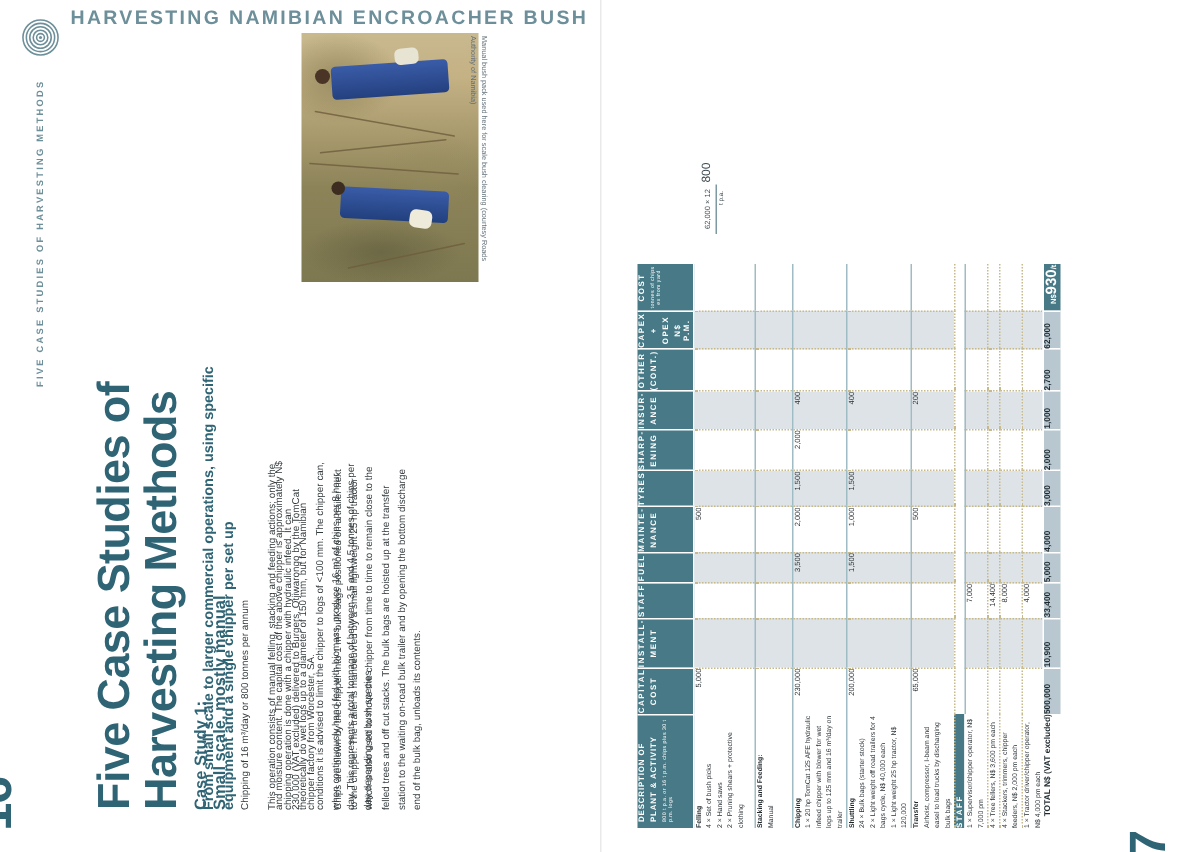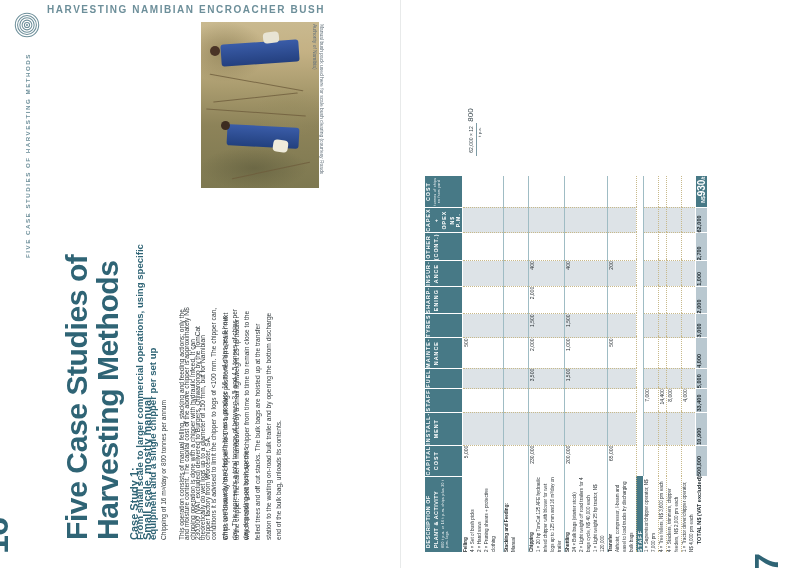--- a/index.html
+++ b/index.html
@@ -13,21 +13,21 @@
   .spread{position:absolute;inset:0;display:flex;}
   .page{position:relative;width:400px;height:568px;background:#fff;overflow:hidden;}
   .page-right{border-left:1px solid #e8eaea;}
 
   
   .logo{
     position:absolute;left:14px;top:12px;width:26px;height:26px;
   }
   .runhead{
     position:absolute;left:47px;top:4px;
-    font-size:10px;letter-spacing:1.55px;font-weight:bold;
+    font-size:13px;letter-spacing:1.55px;font-weight:bold;
     color:#6d8f9a;white-space:nowrap;
   }
   .spine{
     position:absolute;left:-83px;top:152px;width:220px;
     transform:rotate(-90deg);transform-origin:center center;
     font-size:6.2px;letter-spacing:1.5px;font-weight:bold;
     color:#6d8f9a;text-align:center;white-space:nowrap;
   }
   .folio-left{
     position:absolute;left:16px;bottom:14px;

